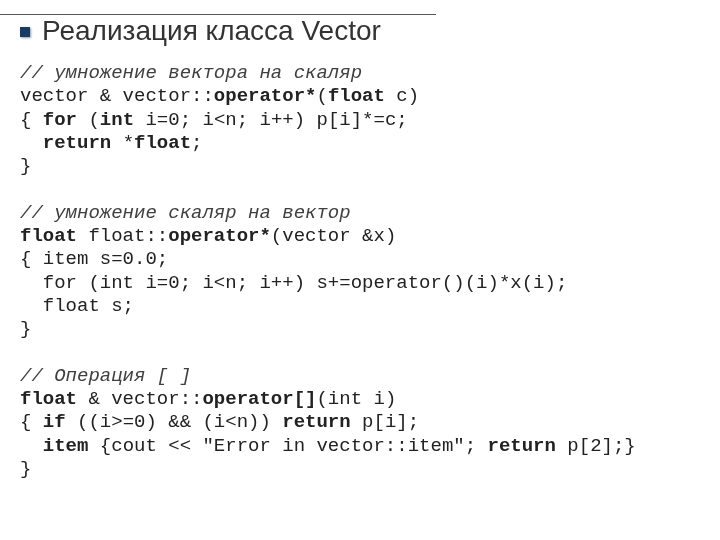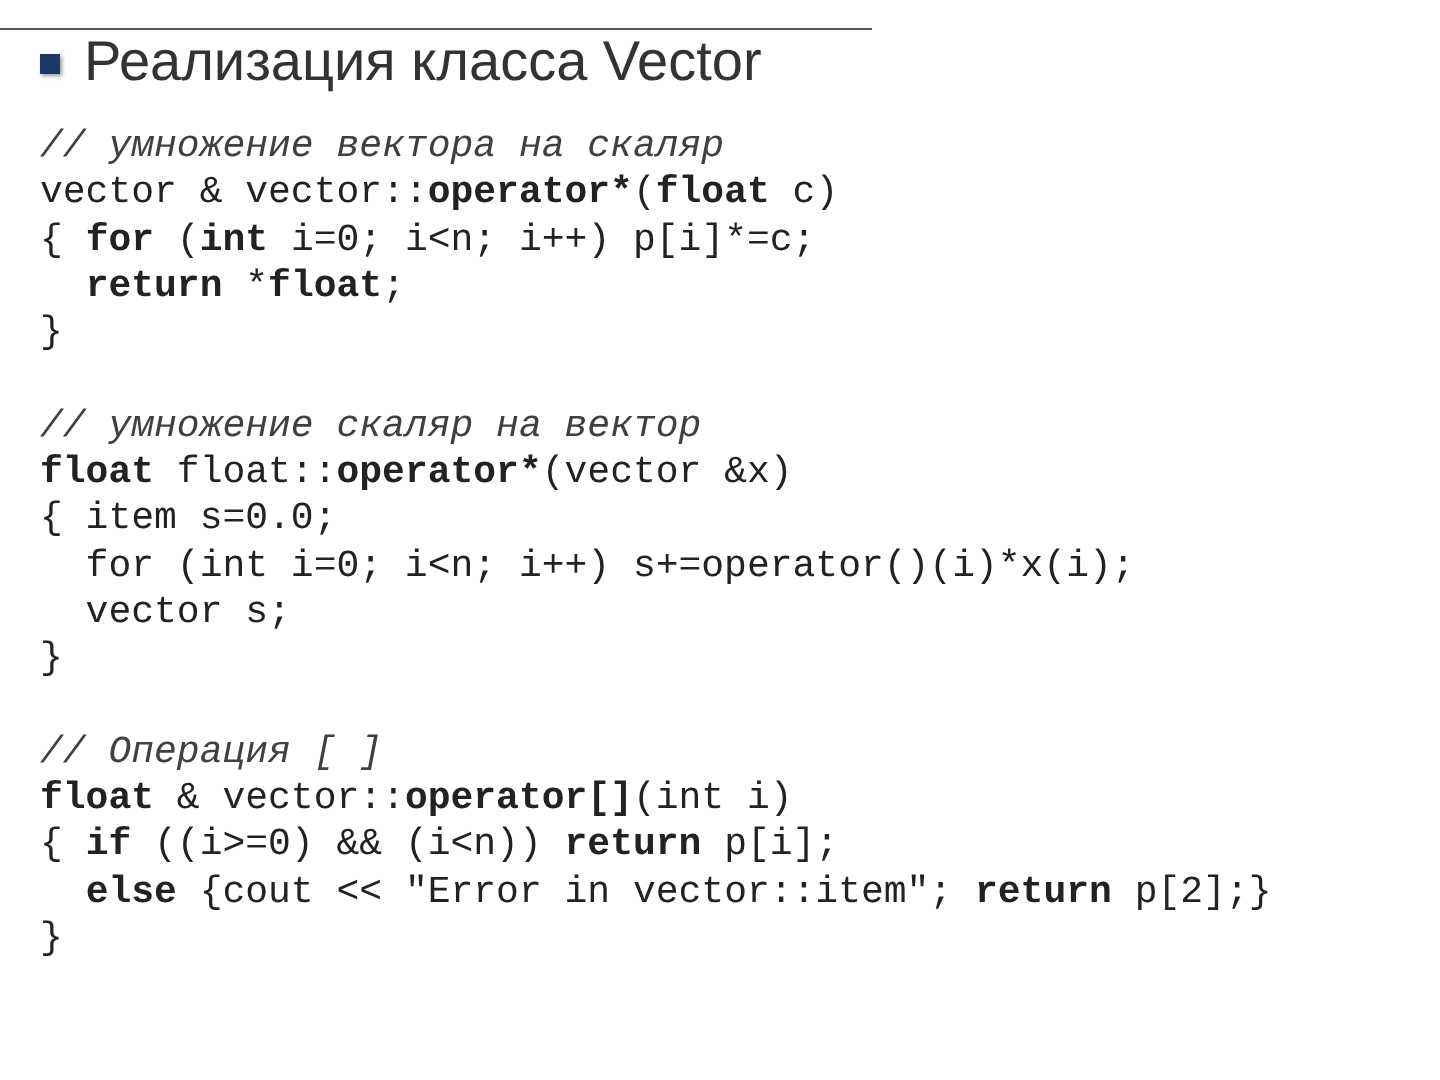--- a/index.html
+++ b/index.html
@@ -67,21 +67,21 @@
   <div class="code"><span class="comment">// умножение вектора на скаляр</span>
 <span>vector &amp; vector::</span><span class="kw">operator*</span><span>(</span><span class="kw">float</span><span> c)</span>
 <span>{ </span><span class="kw">for</span><span> (</span><span class="kw">int</span><span> i=0; i&lt;n; i++) p[i]*=c;</span>
 <span>  </span><span class="kw">return</span><span> *</span><span class="kw">float</span><span>;</span>
 <span>}</span>
 
 <span class="comment">// умножение скаляр на вектор</span>
 <span class="kw">float</span><span> float::</span><span class="kw">operator*</span><span>(vector &amp;x)</span>
 <span>{ item s=0.0;</span>
 <span>  for (int i=0; i&lt;n; i++) s+=operator()(i)*x(i);</span>
-<span>  vector s;</span>
+<span>  float s;</span>
 <span>}</span>
 
 <span class="comment">// Операция [ ]</span>
 <span class="kw">float</span><span> &amp; vector::</span><span class="kw">operator[]</span><span>(int i)</span>
 <span>{ </span><span class="kw">if</span><span> ((i&gt;=0) &amp;&amp; (i&lt;n)) </span><span class="kw">return</span><span> p[i];</span>
-<span>  </span><span class="kw">else</span><span> {cout &lt;&lt; "Error in vector::item"; </span><span class="kw">return</span><span> p[2];}</span>
+<span>  </span><span class="kw">item</span><span> {cout &lt;&lt; "Error in vector::item"; </span><span class="kw">return</span><span> p[2];}</span>
 <span>}</span></div>
 </div>
 
 </body></html>

